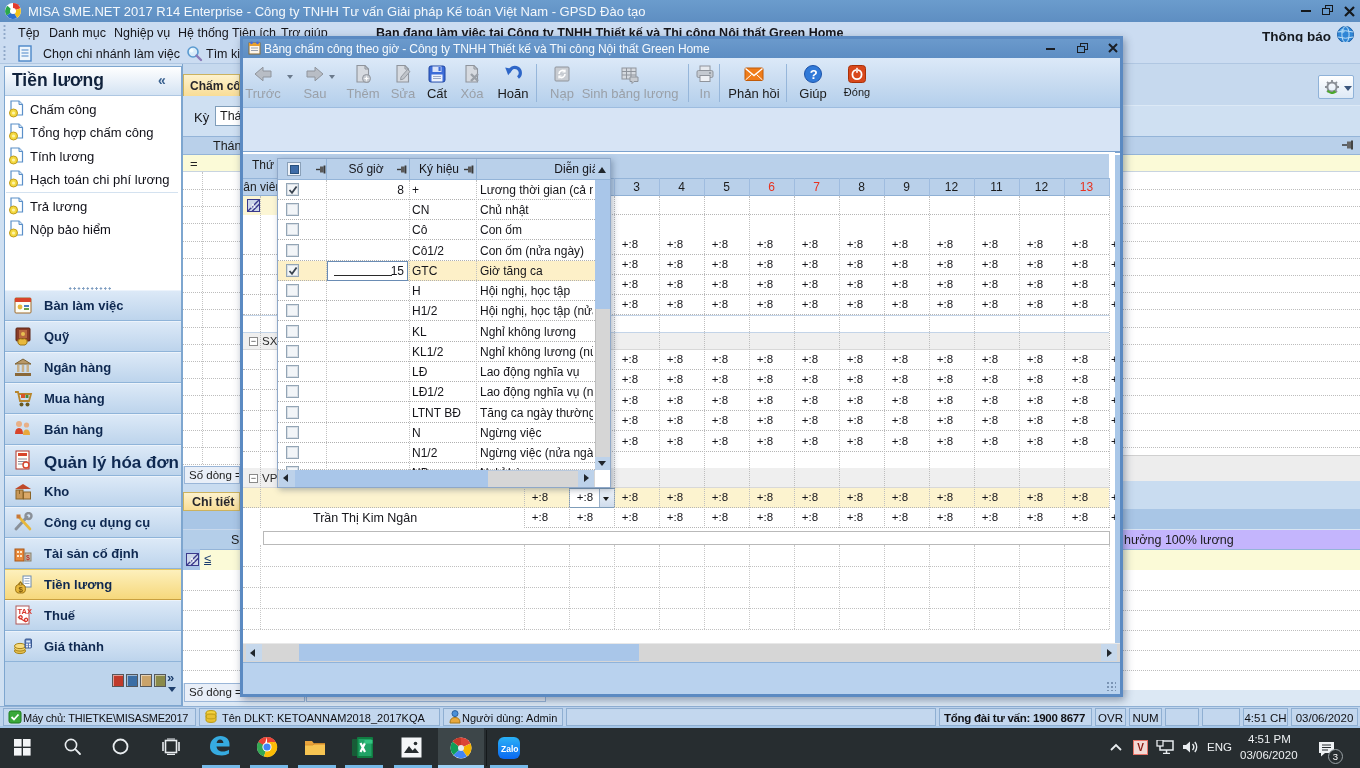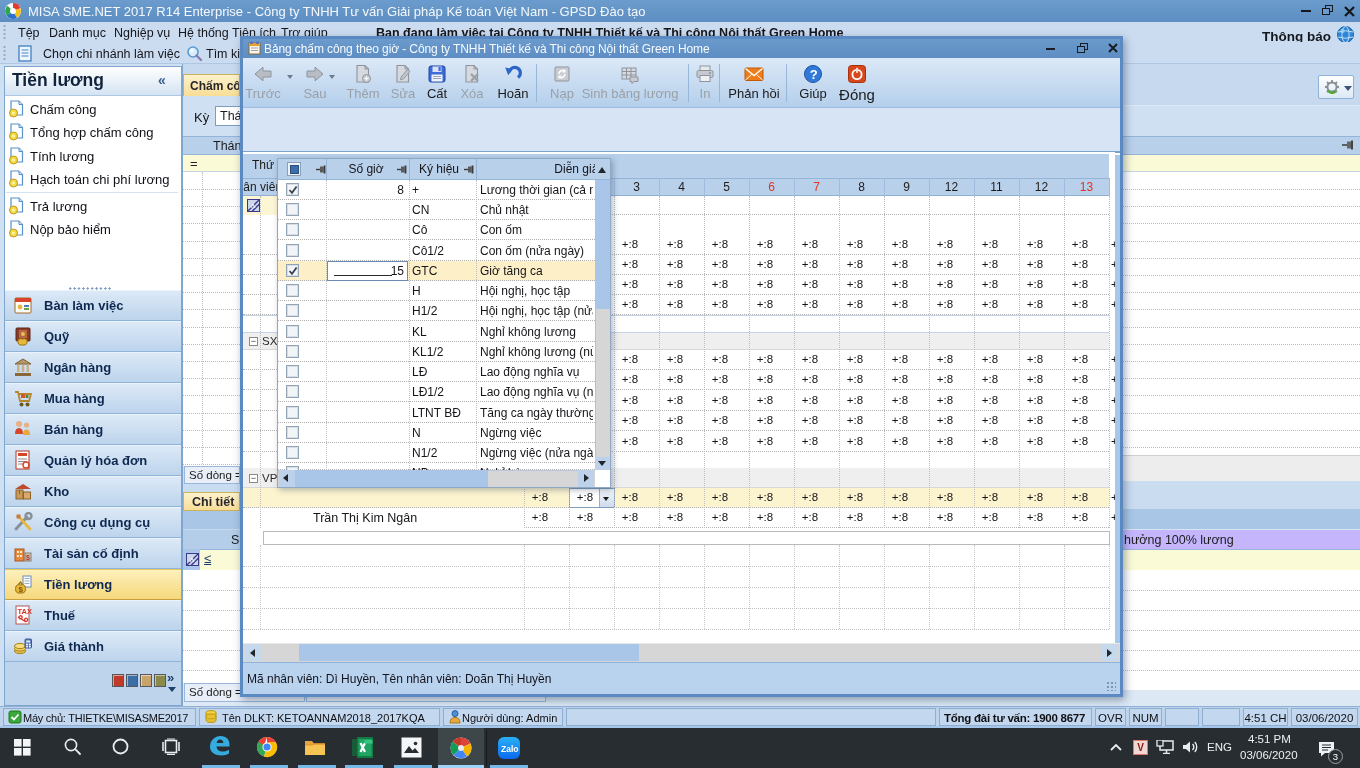--- a/index.html
+++ b/index.html
@@ -146,21 +146,21 @@
     <path d="M10 16 Q10 10.5 13.5 10.5 Q17 10.5 17 16 Z" fill="#e8a83c"></path>
   </svg>
 <div class="a" style="left:44px;top:422px;font-size:13px;color:#0e2850;font-weight:bold;white-space:nowrap;">Bán hàng</div>
 <div class="a" style="left:5px;top:445px;width:176px;height:31px;background:linear-gradient(#dce9f7,#bdd4ec);border-top:1px solid #ecf3fb;border-bottom:1px solid #8fb4d9;"></div>
 <svg class="a" style="left:13px;top:450px" width="20" height="20" viewBox="0 0 20 20">
     <rect x="3" y="1" width="13" height="18" fill="#fffdf8" stroke="#b0342a"></rect>
     <rect x="5" y="3" width="9" height="3" fill="#d8442a"></rect>
     <path d="M5 9 H14 M5 11.5 H14 M5 14 H11" stroke="#8a8a9a" stroke-width="1"></path>
     <circle cx="13" cy="15" r="3" fill="none" stroke="#d8442a" stroke-width="1.4"></circle>
   </svg>
-<div class="a" style="left:44px;top:453px;font-size:13px;color:#0e2850;font-weight:bold;white-space:nowrap;">Quản lý hóa đơn</div>
+<div class="a" style="left:44px;top:453px;font-size:17px;color:#0e2850;font-weight:bold;white-space:nowrap;">Quản lý hóa đơn</div>
 <div class="a" style="left:5px;top:476px;width:176px;height:31px;background:linear-gradient(#dce9f7,#bdd4ec);border-top:1px solid #ecf3fb;border-bottom:1px solid #8fb4d9;"></div>
 <svg class="a" style="left:13px;top:481px" width="20" height="20" viewBox="0 0 20 20">
     <path d="M2 8 L10 3 L18 8 Z" fill="#c04a2a"></path>
     <rect x="3" y="9" width="7" height="9" fill="#c89858" stroke="#8a6428"></rect>
     <rect x="10.5" y="11" width="7" height="7" fill="#daa868" stroke="#8a6428"></rect>
     <path d="M6.5 9 V13" stroke="#8a6428"></path>
   </svg>
 <div class="a" style="left:44px;top:484px;font-size:13px;color:#0e2850;font-weight:bold;white-space:nowrap;">Kho</div>
 <div class="a" style="left:5px;top:507px;width:176px;height:31px;background:linear-gradient(#dce9f7,#bdd4ec);border-top:1px solid #ecf3fb;border-bottom:1px solid #8fb4d9;"></div>
 <svg class="a" style="left:13px;top:512px" width="20" height="20" viewBox="0 0 20 20">
@@ -543,21 +543,21 @@
         <circle cx="10" cy="10" r="8.5" fill="#3079d8" stroke="#1c52a8"></circle>
         <text x="6.8" y="14.5" font-size="13" font-weight="bold" fill="#fff">?</text>
       </svg>
       <div class="a" style="left:515px;top:47px;width:110px;height:16px;text-align:center;font-size:13px;color:#1b1b1b;white-space:nowrap;">Giúp</div>
       <svg class="a" style="left:604px;top:25px" width="20" height="20" viewBox="0 0 20 20">
         <rect x="1.5" y="1.5" width="17" height="17" rx="3" fill="#d8481c" stroke="#a83008"></rect>
         <circle cx="10" cy="10.5" r="4.6" fill="none" stroke="#fff" stroke-width="1.8"></circle>
         <rect x="9" y="3.5" width="2" height="5" fill="#d8481c"></rect>
         <rect x="9.2" y="3.8" width="1.6" height="5" fill="#fff"></rect>
       </svg>
-      <div class="a" style="left:559px;top:47px;width:110px;height:16px;text-align:center;font-size:15px;color:#1b1b1b;white-space:nowrap;">Đóng</div>
+      <div class="a" style="left:559px;top:47px;width:110px;height:16px;text-align:center;font-size:11px;color:#1b1b1b;white-space:nowrap;">Đóng</div>
       <div class="a" style="left:44px;top:36px;width:0px;height:0px;border-left:3.5px solid transparent;border-right:3.5px solid transparent;border-top:4px solid #6b7a8c;"></div>
       <div class="a" style="left:86px;top:36px;width:0px;height:0px;border-left:3.5px solid transparent;border-right:3.5px solid transparent;border-top:4px solid #6b7a8c;"></div>
       <div class="a" style="left:293px;top:25px;width:1px;height:38px;background:#96b6da;"></div>
       <div class="a" style="left:445px;top:25px;width:1px;height:38px;background:#96b6da;"></div>
       <div class="a" style="left:476px;top:25px;width:1px;height:38px;background:#96b6da;"></div>
       <div class="a" style="left:543px;top:25px;width:1px;height:38px;background:#96b6da;"></div>
       <div class="a" style="left:0px;top:69px;width:877px;height:44px;background:#d7e4f5;"></div>
       <div class="a" style="left:0px;top:112px;width:877px;height:2px;background:#7ba2ce;"></div>
       <div class="a" style="left:0px;top:113px;width:872px;height:491px;overflow:hidden;background:#fff;">
         <div class="a" style="left:0px;top:2px;width:866px;height:24px;background:#b9d0ea;"></div>
@@ -820,21 +820,20 @@
       <div class="a" style="left:872px;top:116px;width:5px;height:488px;background:#a9c7e8;"></div>
       <div class="a" style="left:0px;top:604px;width:877px;height:19px;background:#d6d6d6;border-top:1px solid #e8e8e8;"></div>
       <div class="a" style="left:3px;top:605px;width:16px;height:17px;background:#c6d8ec;">
         <div class="tri-l" style="margin:5px 0 0 4px;"></div>
       </div>
       <div class="a" style="left:56px;top:605px;width:340px;height:17px;background:#a9c6e9;"></div>
       <div class="a" style="left:858px;top:605px;width:16px;height:17px;background:#c6d8ec;">
         <div class="tri-r" style="margin:5px 0 0 6px;"></div>
       </div>
       <div class="a" style="left:0px;top:623px;width:877px;height:32px;background:#b9d2ee;border-top:1px solid #8fb3da;"></div>
-      <div class="a" style="left:4px;top:633px;font-size:12px;color:#14141e;font-weight:normal;white-space:nowrap;">Mã nhân viên: Dì Huyền, Tên nhân viên: Doãn Thị Huyền</div>
       <div class="a" style="left:863px;top:642px;width:10px;height:10px;background-image:radial-gradient(circle,#7a94b4 1px,transparent 1.3px);background-size:4px 4px;"></div>
       <div class="a" style="left:34px;top:119px;width:334px;height:330px;border:1px solid #8fa8c8;background:#fff;z-index:5;box-shadow:2px 2px 6px rgba(40,60,90,.35);">
         <div style="position:relative;width:332px;height:328px;">
           <div class="a" style="left:0px;top:0px;width:332px;height:21px;background:#b9d0ea;border-bottom:1px solid #94b4d8;"></div>
           <div class="a" style="left:9px;top:3px;width:14px;height:14px;background:#eef2f8;border:1px solid #8aa0b8;"></div>
           <div class="a" style="left:12px;top:6px;width:9px;height:9px;background:#3e6ca8;border:1px solid #28507c;"></div>
           <svg class="a" style="left:38px;top:6px" width="11" height="9" viewBox="0 0 11 9">
             <path d="M0 4.5 H4" stroke="#3a3a3a" stroke-width="1.4"></path>
             <rect x="4" y="1.5" width="3.6" height="6" fill="#5a5a5a"></rect>
             <rect x="7.6" y="0.5" width="1.8" height="8" fill="#3a3a3a"></rect>

